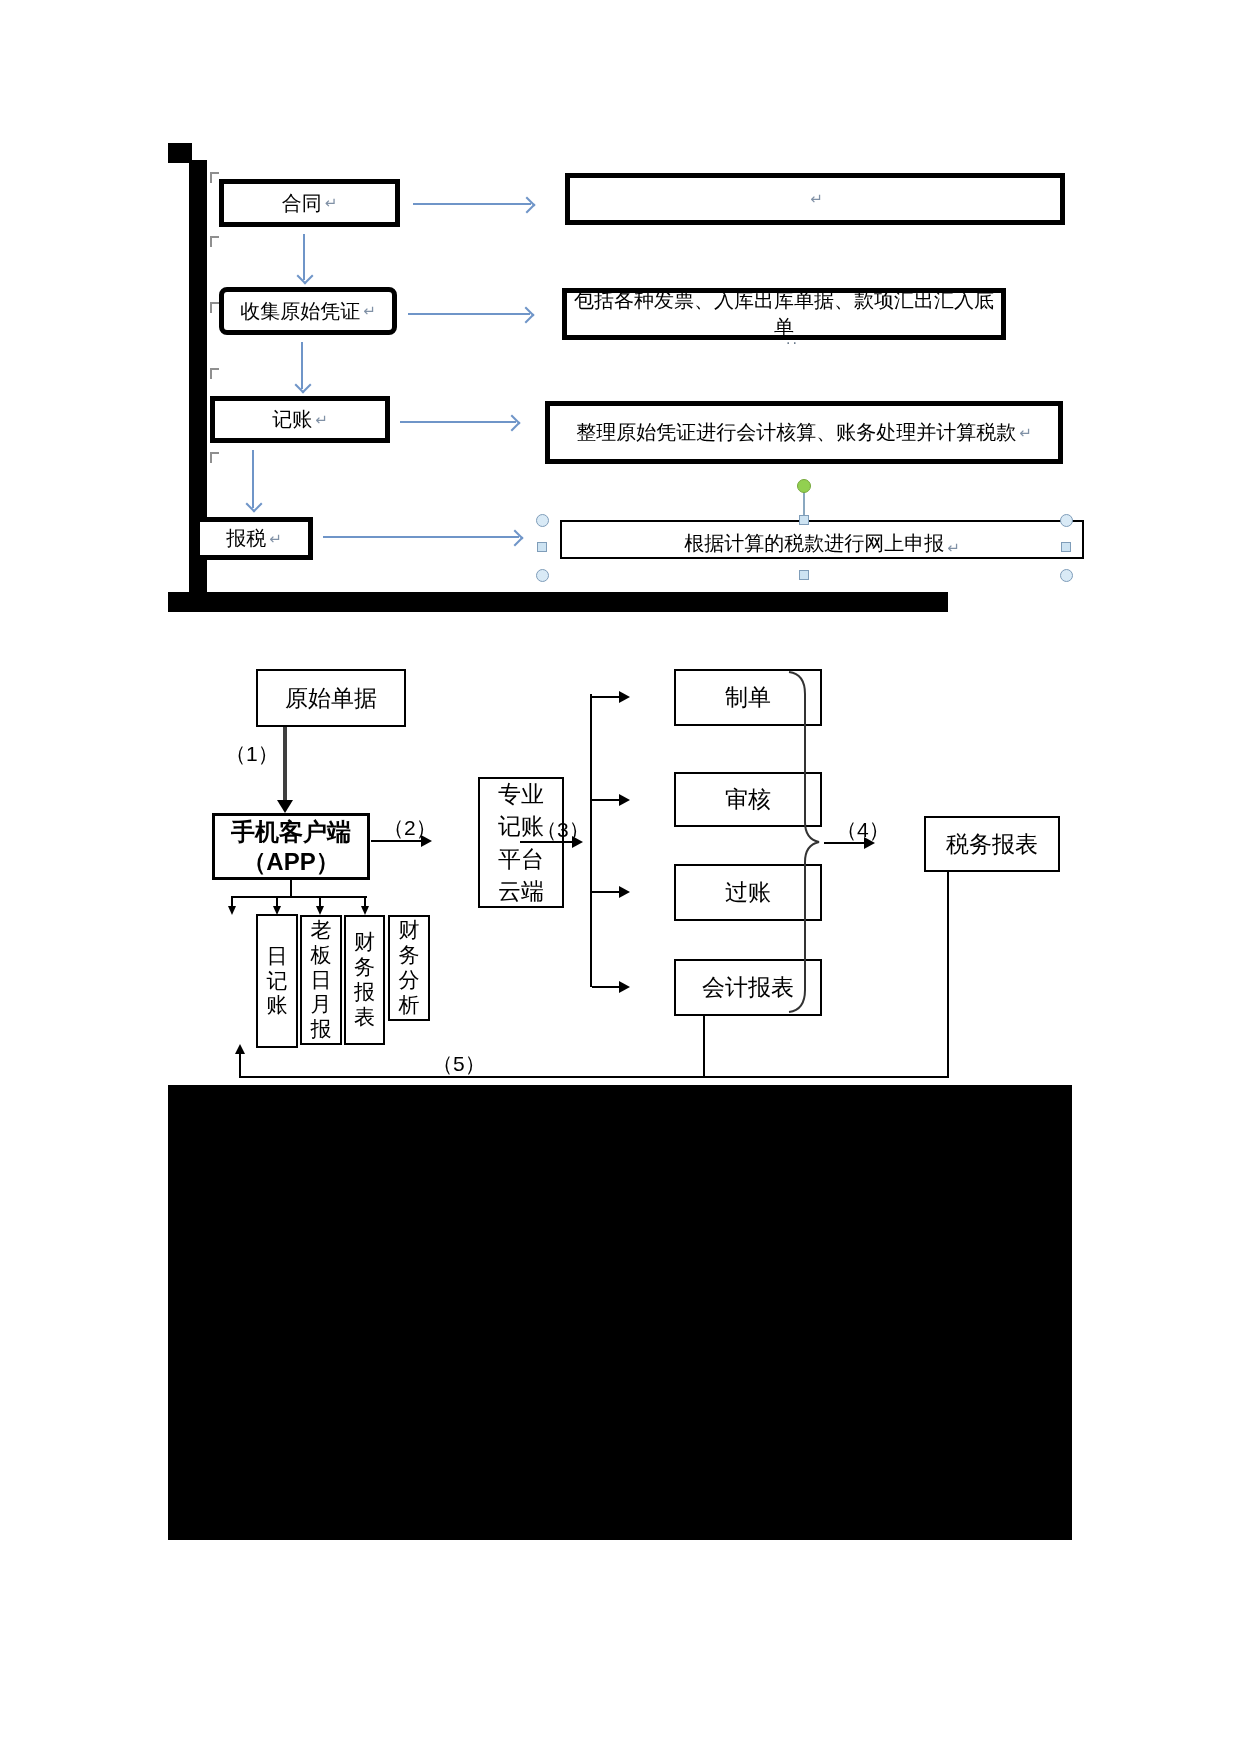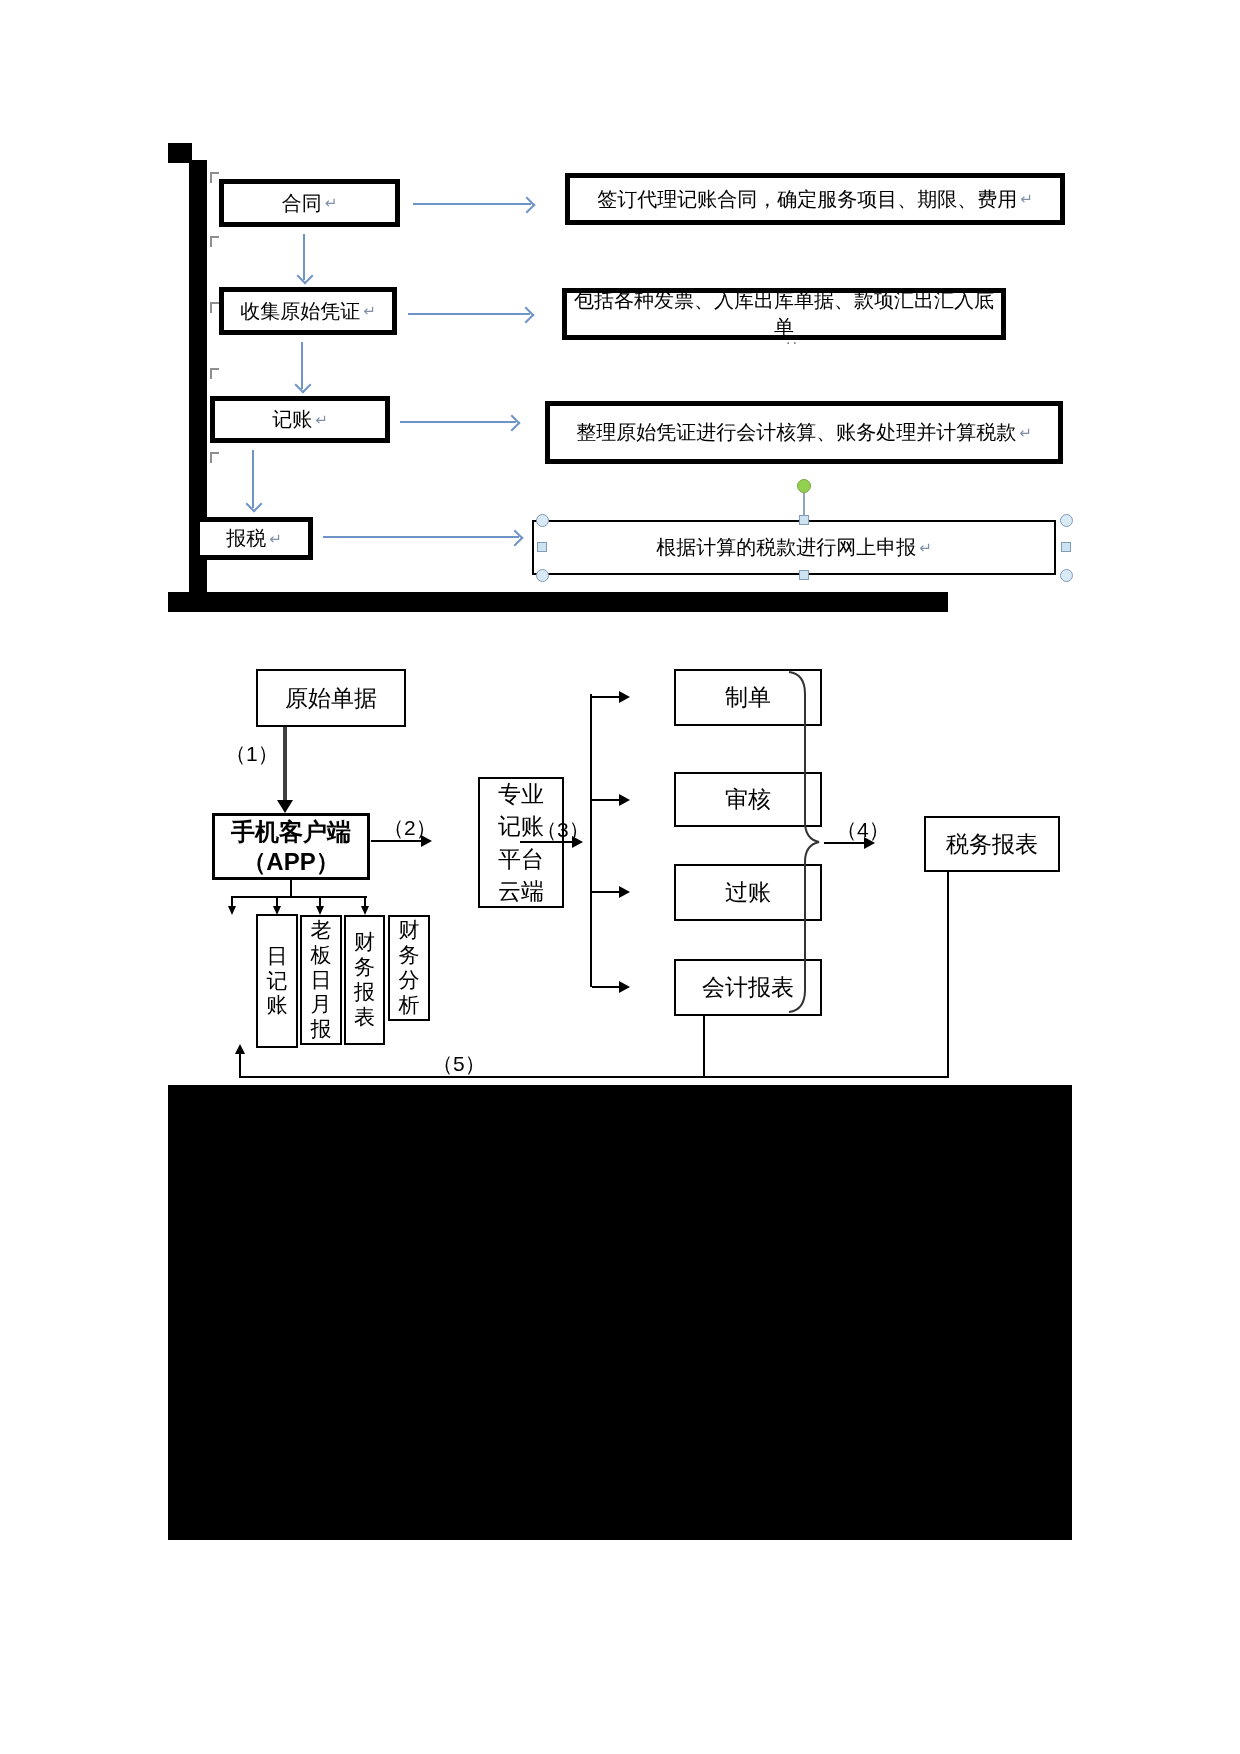--- a/index.html
+++ b/index.html
@@ -70,26 +70,25 @@
   <div class="anchor" style="left:210px;top:368px;"></div>
   <div class="anchor" style="left:210px;top:452px;"></div>
   <div class="anchor" style="left:210px;top:520px;"></div>
 
   <div class="box fs20" style="left:219px;top:179px;width:181px;height:48px;">
     <span>合同</span>
       <span class="pilcrow">↵</span>
   </div>
   <div class="harrow-blue" style="left:413px;top:203px;width:118px;"></div>
   <div class="box fs20" style="left:565px;top:173px;width:500px;height:52px;">
-    <span>签订代理记账合同，确定服务项目、期限、费用</span>
       <span class="pilcrow">↵</span>
   </div>
   <div class="varrow-blue" style="left:303px;top:234px;height:46px;"></div>
 
-  <div class="box fs20" style="left:219px;top:287px;width:178px;height:48px;">
+  <div class="box fs20" style="left:219px;top:287px;width:178px;height:48px;border-radius:8px;">
     <span>收集原始凭证</span>
       <span class="pilcrow">↵</span>
   </div>
   <div class="harrow-blue" style="left:408px;top:313px;width:122px;"></div>
   <div class="box fs20" style="left:562px;top:288px;width:444px;height:52px;">
     <span>包括各种发票、入库出库单据、款项汇出汇入底单</span>
   </div>
   <div class="dots" style="left:786px;top:330px;">..</div>
   <div class="varrow-blue" style="left:301px;top:342px;height:47px;"></div>
 
@@ -102,21 +101,21 @@
     <span>整理原始凭证进行会计核算、账务处理并计算税款</span>
       <span class="pilcrow">↵</span>
   </div>
   <div class="varrow-blue" style="left:252px;top:450px;height:58px;"></div>
 
   <div class="box fs20" style="left:195px;top:517px;width:118px;height:43px;">
     <span>报税</span>
       <span class="pilcrow">↵</span>
   </div>
   <div class="harrow-blue" style="left:323px;top:536px;width:196px;"></div>
-  <div class="box fs20" style="left:532px;top:520px;width:524px;height:55px;border-width:2px;">
+  <div class="box fs20" style="left:560px;top:520px;width:524px;height:39px;border-width:2px;align-items:flex-end;">
     <span>根据计算的税款进行网上申报</span>
       <span class="pilcrow">↵</span>
   </div>
 
   <div class="hstem" style="left:803px;top:491px;height:29px;"></div>
   <div class="hgreen" style="left:797px;top:479px;"></div>
   <div class="hcircle" style="left:536px;top:514px;"></div>
   <div class="hcircle" style="left:1060px;top:514px;"></div>
   <div class="hcircle" style="left:536px;top:569px;"></div>
   <div class="hcircle" style="left:1060px;top:569px;"></div>

